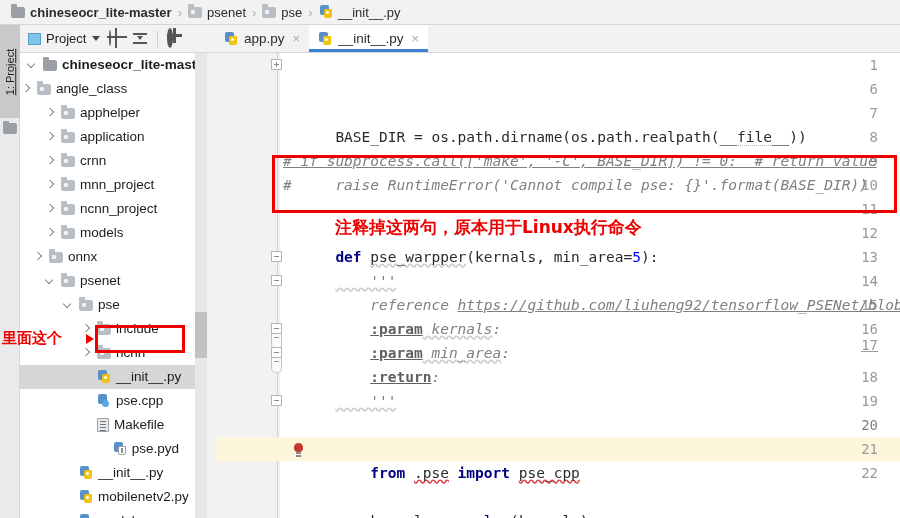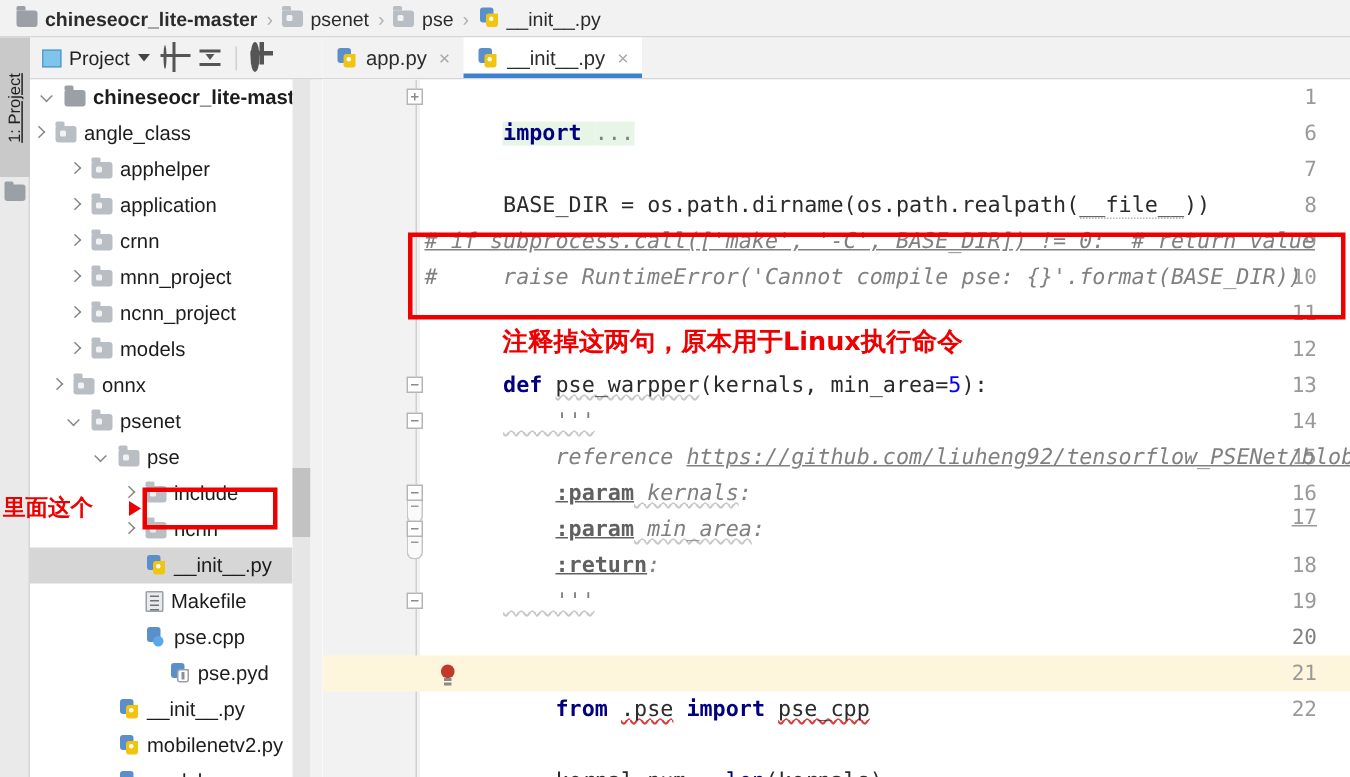--- a/index.html
+++ b/index.html
@@ -380,30 +380,30 @@
         <span class="twist"></span>
         <span class="ico-py">
           <i class="pg"></i>
           <i class="py"></i>
           <i class="dot"></i>
         </span>
         <span class="tlabel">__init__.py</span>
       </div>
       <div class="trow" style="padding-left: 60px;">
         <span class="twist"></span>
+        <span class="ico-py cpp">
+          <i class="pg"></i>
+          <i class="py"></i>
+        </span>
+        <span class="tlabel">pse.cpp</span>
+      </div>
+      <div class="trow" style="padding-left: 60px;">
+        <span class="twist"></span>
         <span class="ico-file"></span>
         <span class="tlabel">Makefile</span>
-      </div>
-      <div class="trow" style="padding-left: 60px;">
-        <span class="twist"></span>
-        <span class="ico-py cpp">
-          <i class="pg"></i>
-          <i class="py"></i>
-        </span>
-        <span class="tlabel">pse.cpp</span>
       </div>
       <div class="trow" style="padding-left: 60px; justify-content: center;">
         <span class="twist"></span>
         <span class="ico-py q">
           <i class="pg"></i>
           <i class="py"></i>
           <i class="dot"></i>
         </span>
         <span class="tlabel">pse.pyd</span>
       </div>
@@ -492,23 +492,20 @@
     <div class="fold-cap" style="top:281px;"></div>
     <div class="fold-box" style="top:294px;"></div>
     <div class="fold-cap" style="top:305px;"></div>
     <div class="fold-box" style="top:342px;"></div>
 
     <div class="bulb" style="left:78px; top:390px;">
       <i class="b"></i>
         <i class="s"></i>
     </div>
 
-    <div class="code-line" style="top:0px;">
-      <span class="import-bg tok-kw">import </span><span class="import-bg tok-comment" style="font-style:normal;">...</span>
-    </div>
 
     <div class="code-line" style="top:48px;">
       <span class="tok-plain">BASE_DIR = os.path.dirname(os.path.realpath(</span><span class="tok-plain dotted">__file__</span><span class="tok-plain">))</span>
     </div>
 
     <div class="code-line tok-comment" style="top:96px;text-decoration:underline;"># if subprocess.call(['make', '-C', BASE_DIR]) != 0:  # return value</div>
 
     <div class="code-line tok-comment" style="top:120px;">#     raise RuntimeError('Cannot compile pse: {}'.format(BASE_DIR))</div>
 
     <div class="code-line" style="top:168px;">

